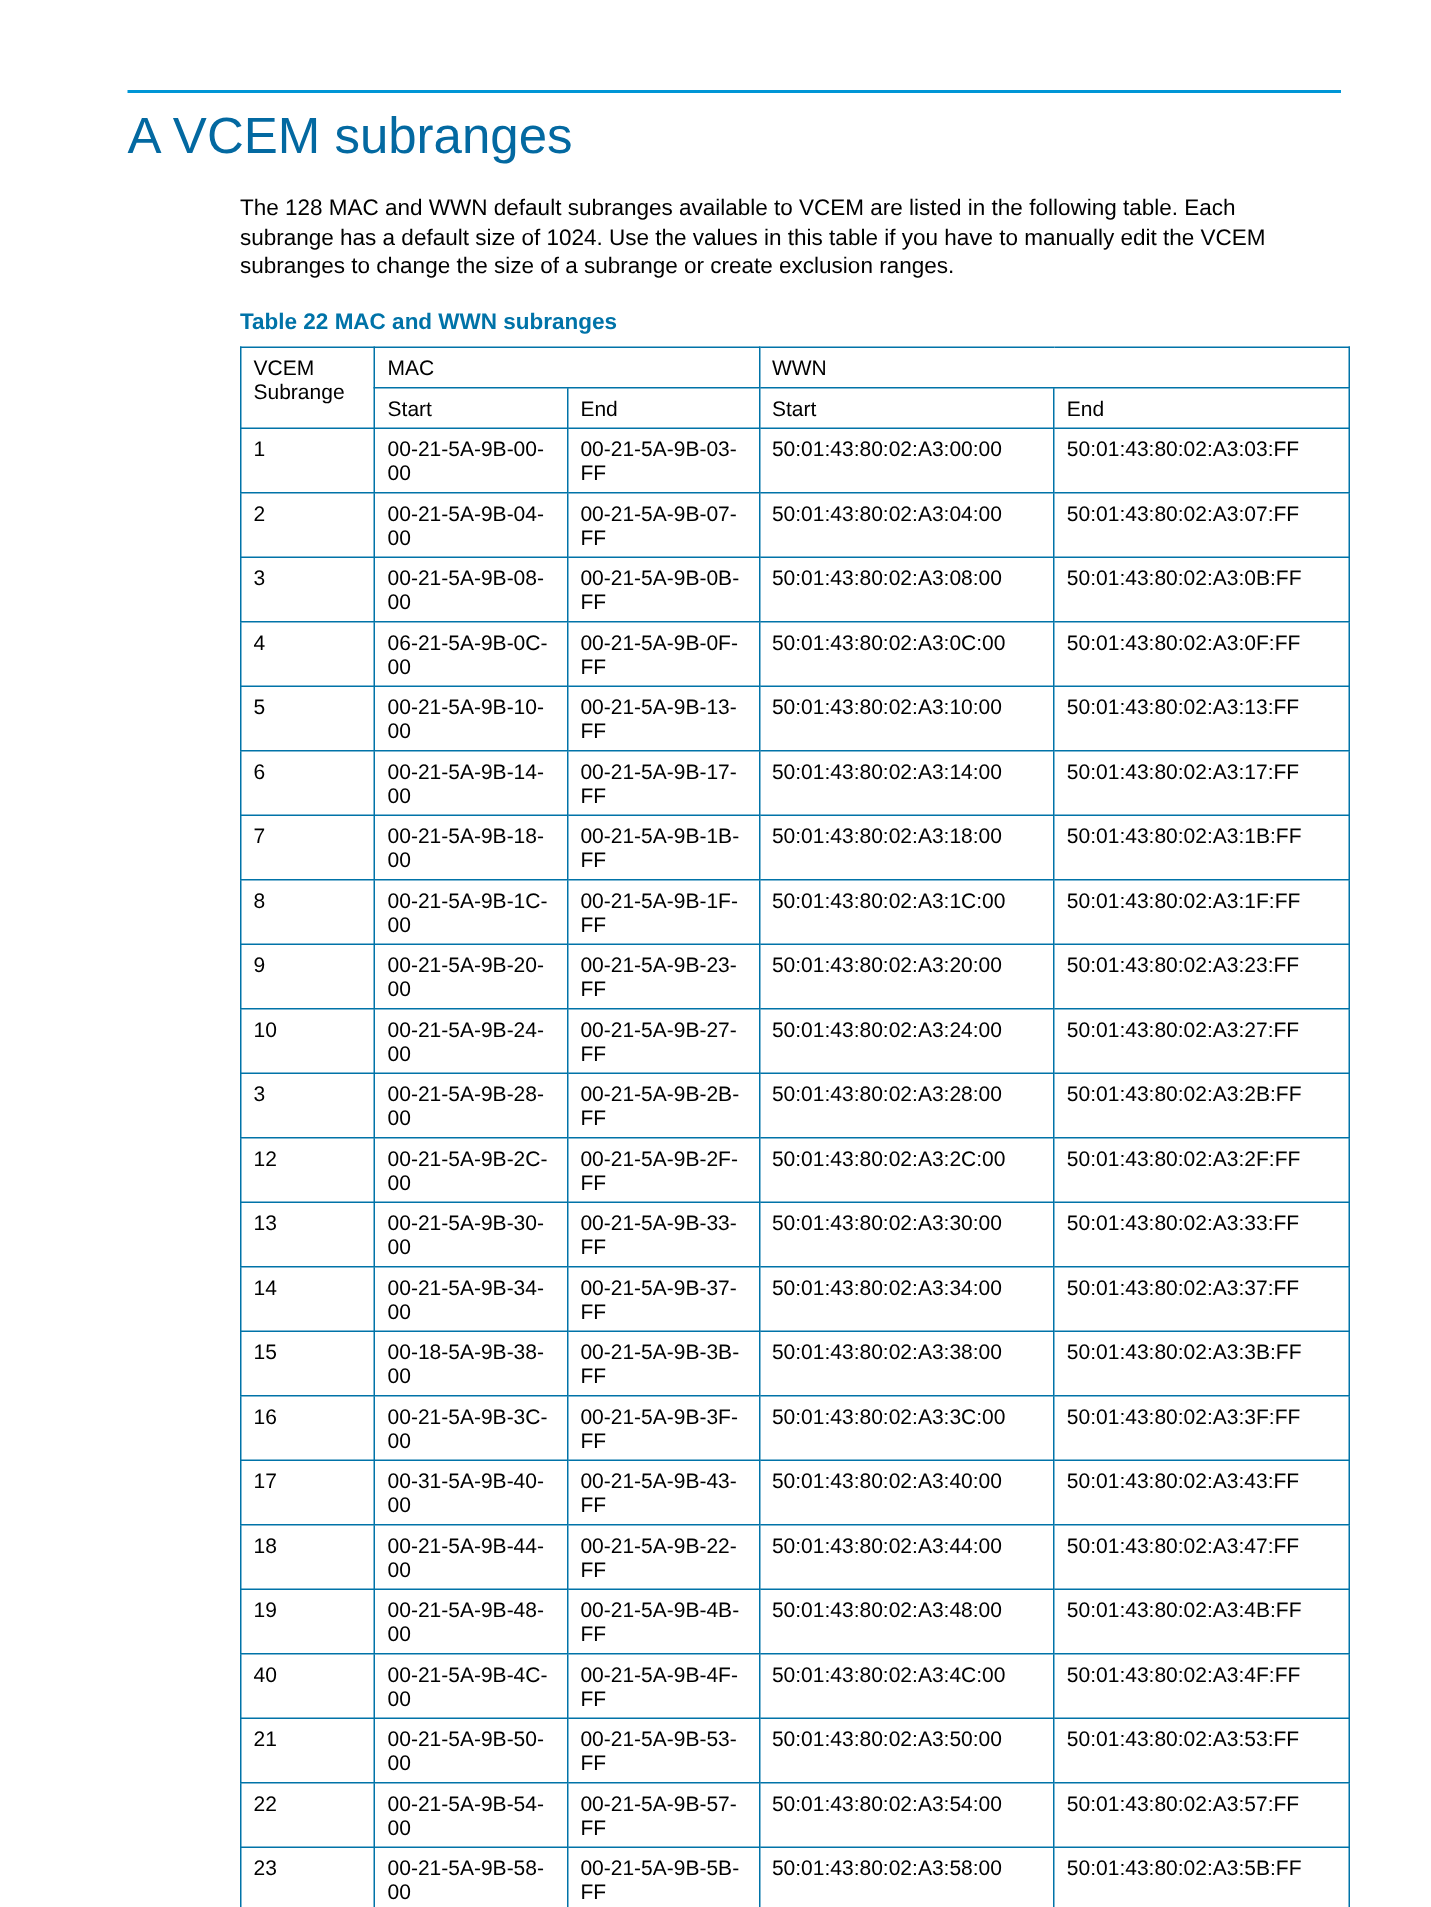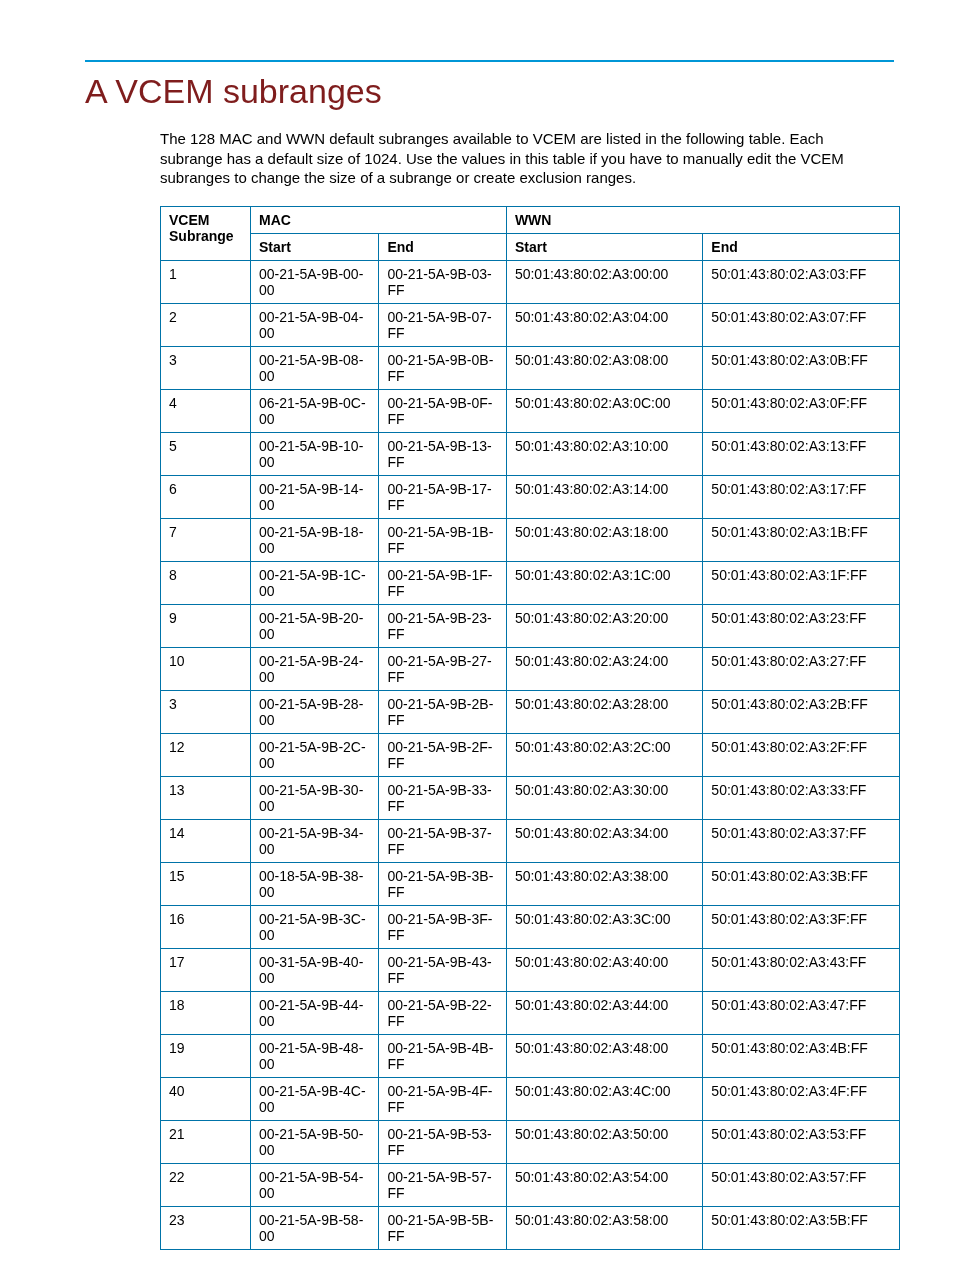--- a/index.html
+++ b/index.html
@@ -18,21 +18,21 @@
   }
   hr.top-rule {
     border: none;
     border-top: 2px solid #0096d6;
     margin: 0 0 10px 0;
   }
   h1 {
     font-family: "Trebuchet MS", "Segoe UI", Arial, sans-serif;
     font-weight: 400;
     font-size: 34px;
-    color: #7f1d1d;
+    color: #0369a1;
     margin: 0 0 18px 0;
   }
   .body-text {
     margin-left: 75px;
     margin-right: 12px;
     font-size: 15px;
     line-height: 1.3;
     margin-bottom: 18px;
   }
   .table-caption {
@@ -48,38 +48,39 @@
     width: 740px;
     font-size: 14px;
   }
   table.data th, table.data td {
     border: 1px solid #0073a8;
     padding: 5px 8px;
     text-align: left;
     vertical-align: top;
   }
   table.data thead th {
-    font-weight: bold;
+    font-weight: normal;
     background: #fff;
   }
   .col-sub { width: 75px; }
   .col-mac { width: 130px; }
   .col-wwn { width: 185px; }
 </style>
 </head>
 <body>
 
 <div class="page">
 
   <hr class="top-rule">
 
   <h1>A VCEM subranges</h1>
 
   <p class="body-text">The 128 MAC and WWN default subranges available to VCEM are listed in the following table. Each subrange has a default size of 1024. Use the values in this table if you have to manually edit the VCEM subranges to change the size of a subrange or create exclusion ranges.</p>
 
+  <div class="table-caption">Table 22 MAC and WWN subranges</div>
 
   <table class="data">
     <thead>
       <tr>
         <th class="col-sub" rowspan="2">VCEM Subrange</th>
         <th colspan="2">MAC</th>
         <th colspan="2">WWN</th>
       </tr>
       <tr>
         <th class="col-mac">Start</th>

